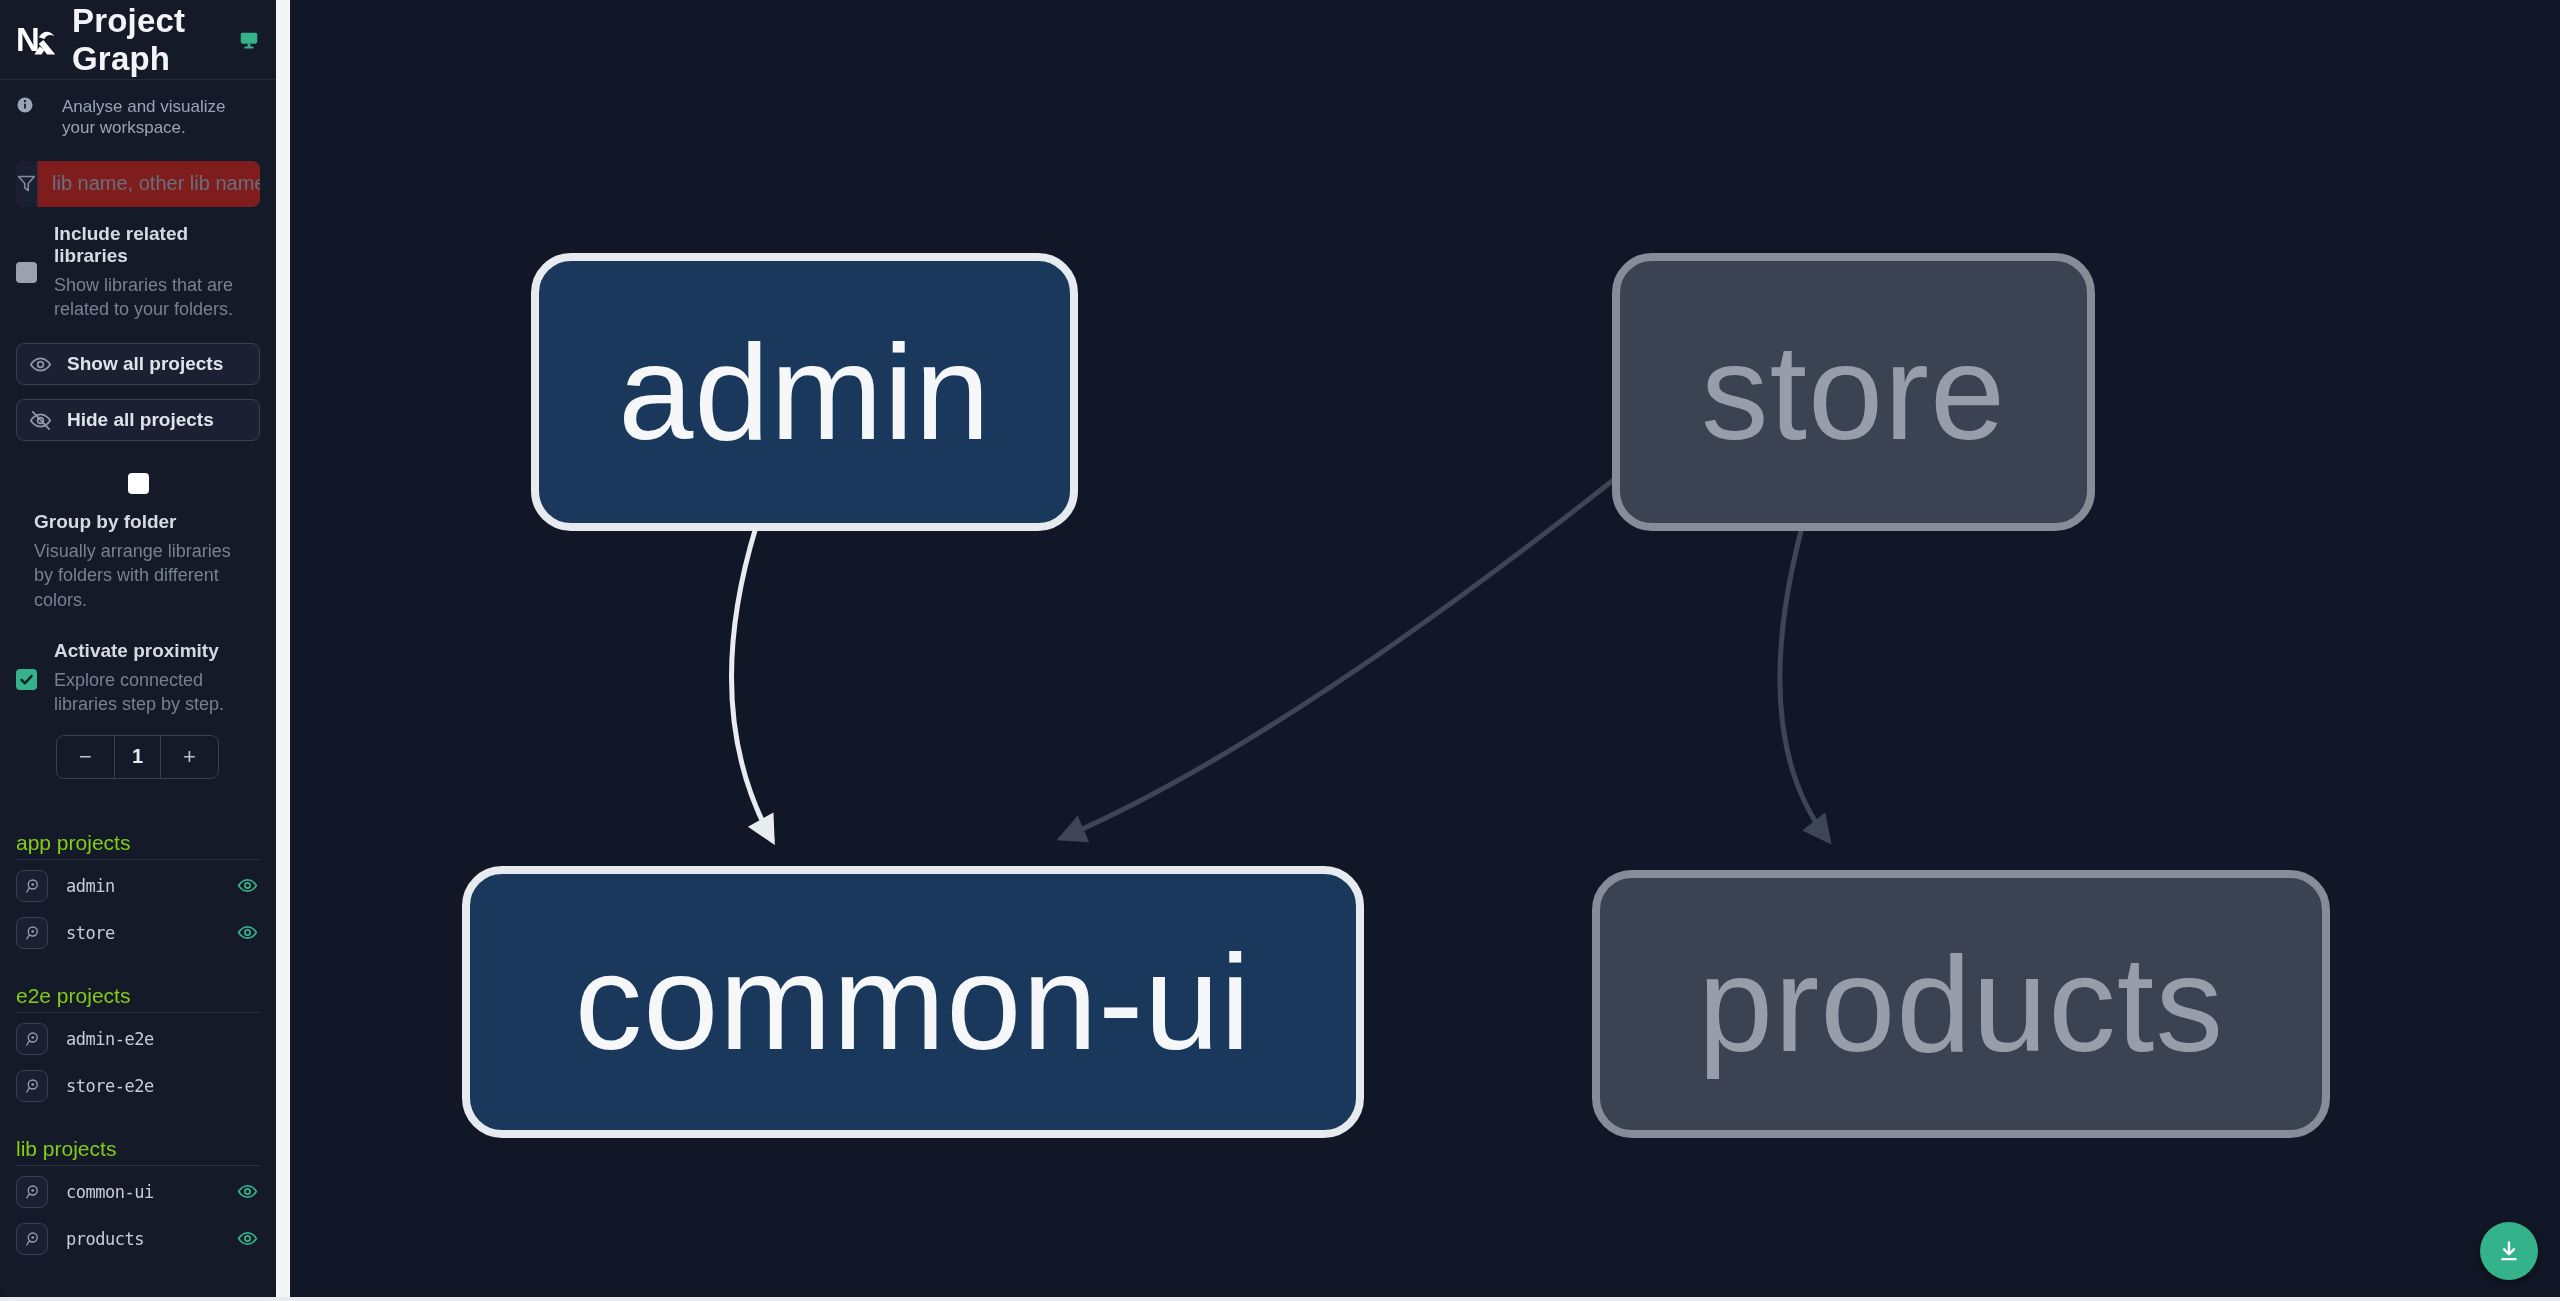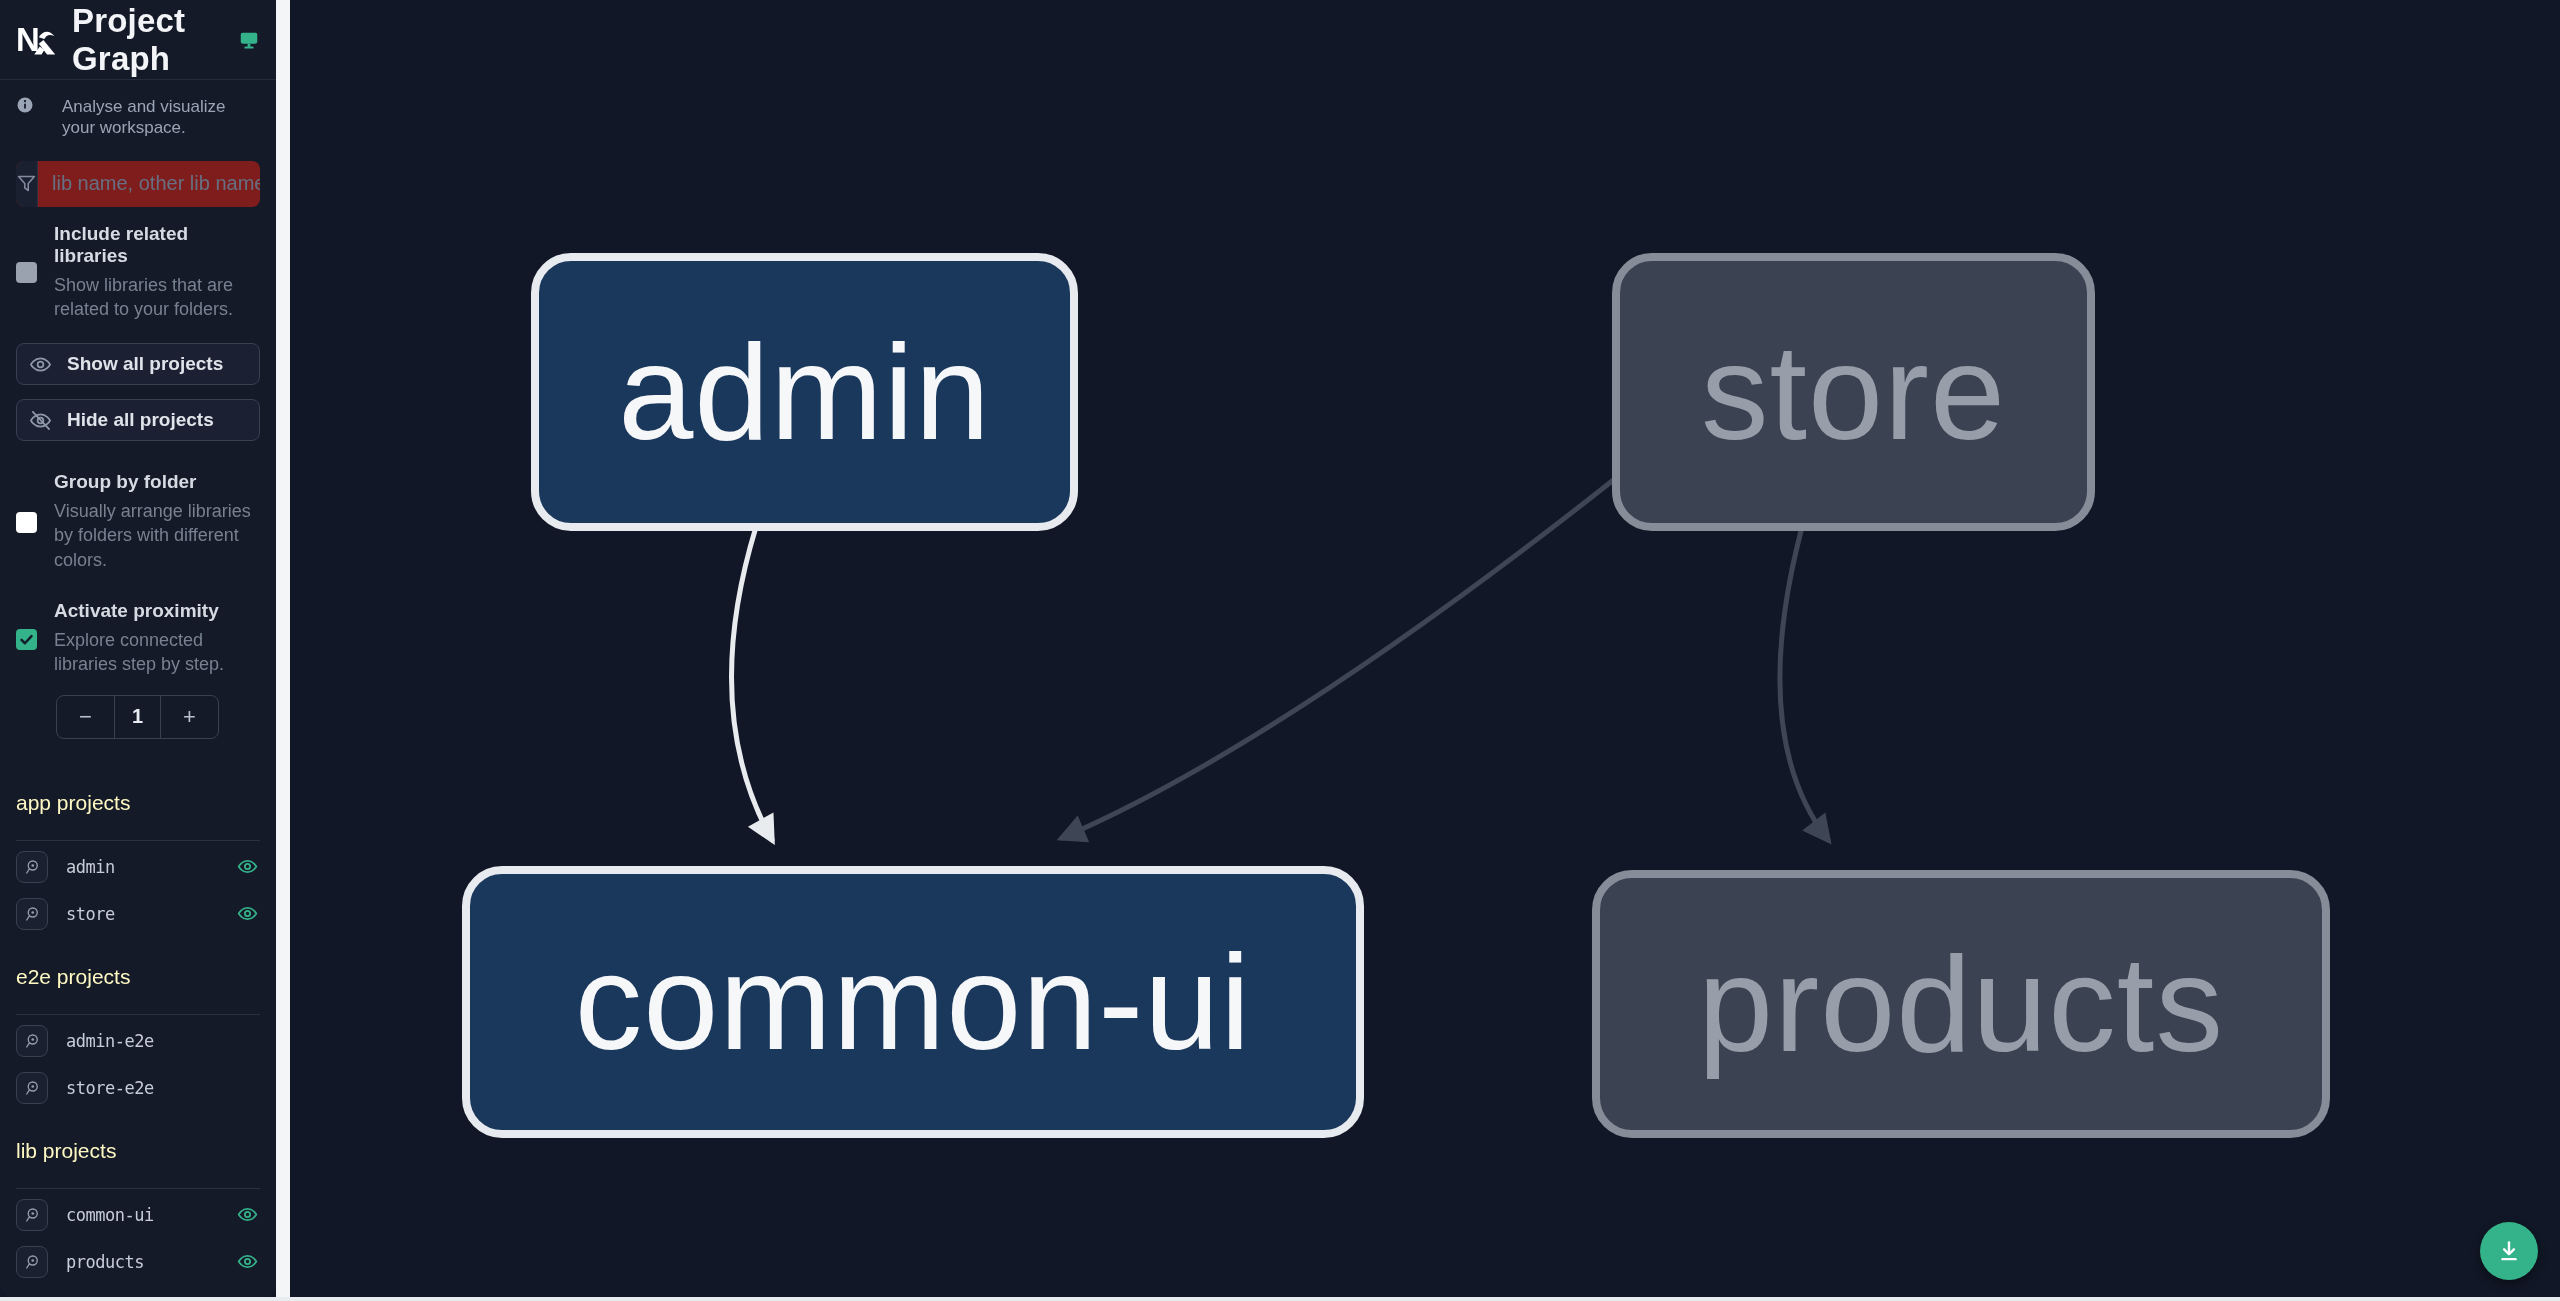--- a/index.html
+++ b/index.html
@@ -76,22 +76,22 @@
     border:1px solid #39404f; border-radius:8px; overflow:hidden;
   }
   .step-cell {
     flex:1; display:flex; align-items:center; justify-content:center;
     background:transparent; border:0; color:#b9c0cc; font-size:22px; cursor:pointer;
     font-family:"Liberation Sans", sans-serif;
   }
   .step-val { border-left:1px solid #39404f; border-right:1px solid #39404f; color:#e8ebf0; font-size:20px; font-weight:700; cursor:default; }
 
   .section-title {
-    margin:30px 16px 0; padding-bottom:25px; border-bottom:1px solid #2a3242;
-    color:#fef9c3; font-size:21px;
+    margin:30px 16px 0; padding-bottom:4px; border-bottom:1px solid #2a3242;
+    color:#84cc16; font-size:21px;
   }
   .section-title.first { margin-top:52px; }
   .project-row { display:flex; align-items:center; gap:18px; padding:5px 16px; margin-top:5px; cursor:pointer; }
   .focus-btn {
     width:32px; height:32px; border:1px solid #39404f; border-radius:8px;
     background:#1a2030; display:flex; align-items:center; justify-content:center; cursor:pointer;
   }
   .project-name {
     flex:1; font-family:"DejaVu Sans Mono", monospace; font-size:17px;
     color:#c7cdd8; letter-spacing:-0.5px;
@@ -222,21 +222,21 @@
       <span>
         <svg width="23" height="23" viewBox="0 0 24 24" fill="none" stroke="#8f98a8" stroke-width="1.8">
           <path d="M2 12s3.5-6.5 10-6.5S22 12 22 12s-3.5 6.5-10 6.5S2 12 2 12z"></path>
           <circle cx="12" cy="12" r="3"></circle>
           <path d="M4 3l17 18" stroke-linecap="round"></path>
         </svg>
       </span>
       <span>Hide all projects</span>
     </button>
 
-    <div class="option" style="margin-top:30px;">
+    <div class="option" style="margin-top:30px;flex-direction:column;">
       <span class="cb cb-white"></span>
       <span>
         <span class="option-label">Group by folder</span>
         <div class="option-desc">Visually arrange libraries by folders with different colors.</div>
       </span>
     </div>
 
     <div class="option" style="margin-top:28px;">
       <span class="cb cb-on">
         <span>

